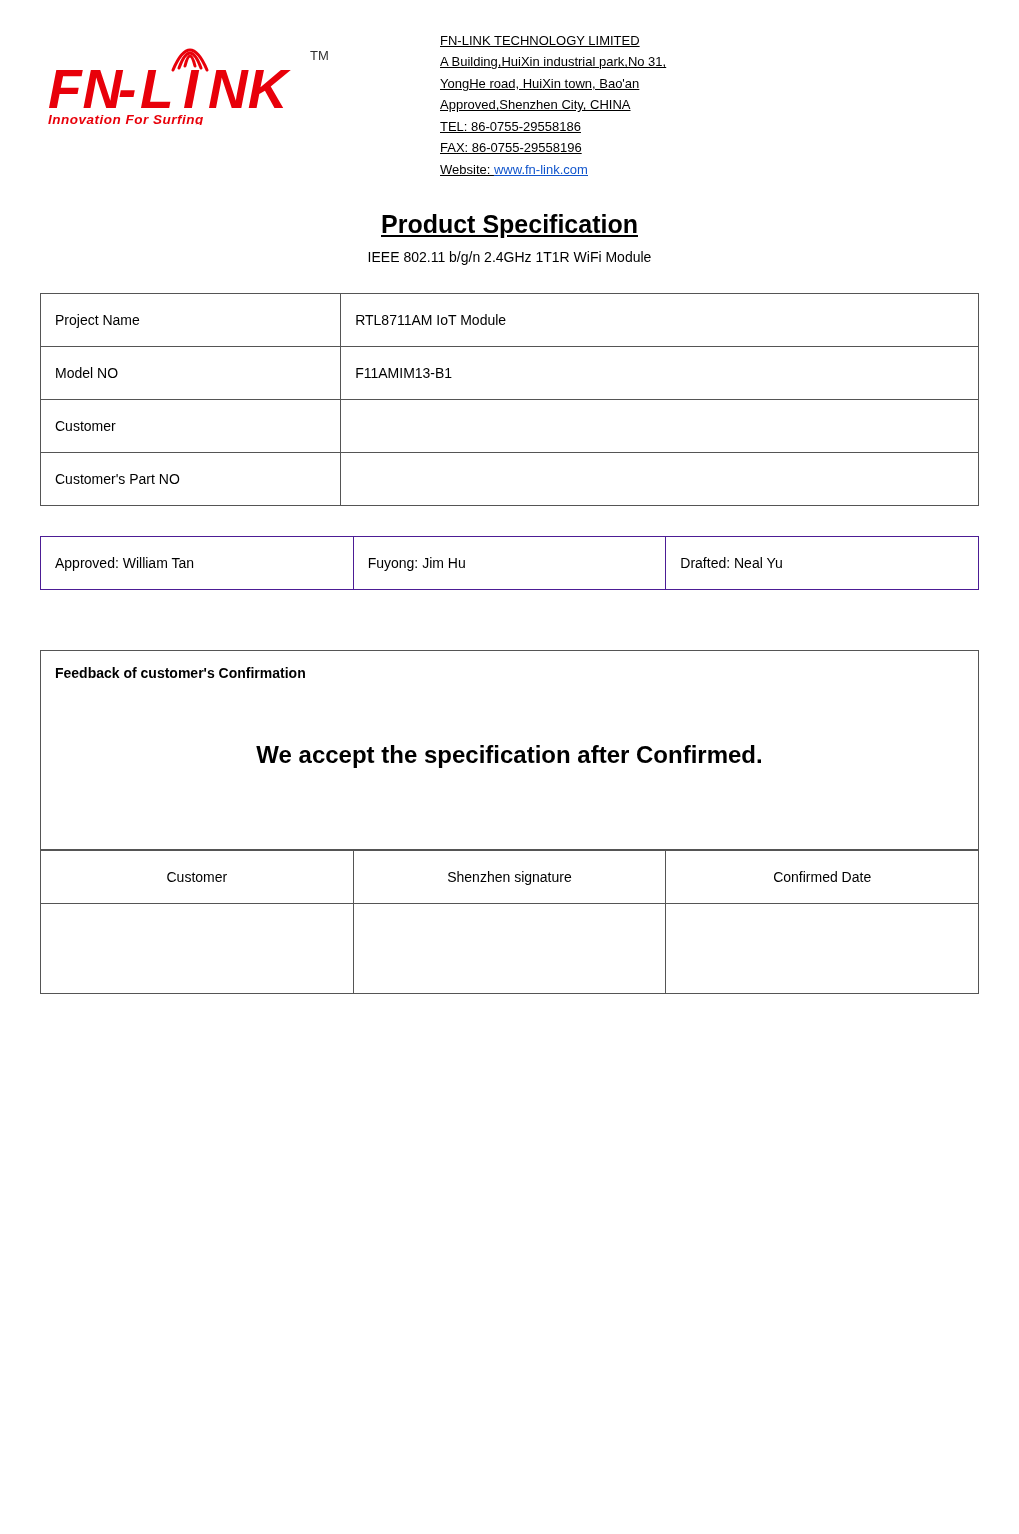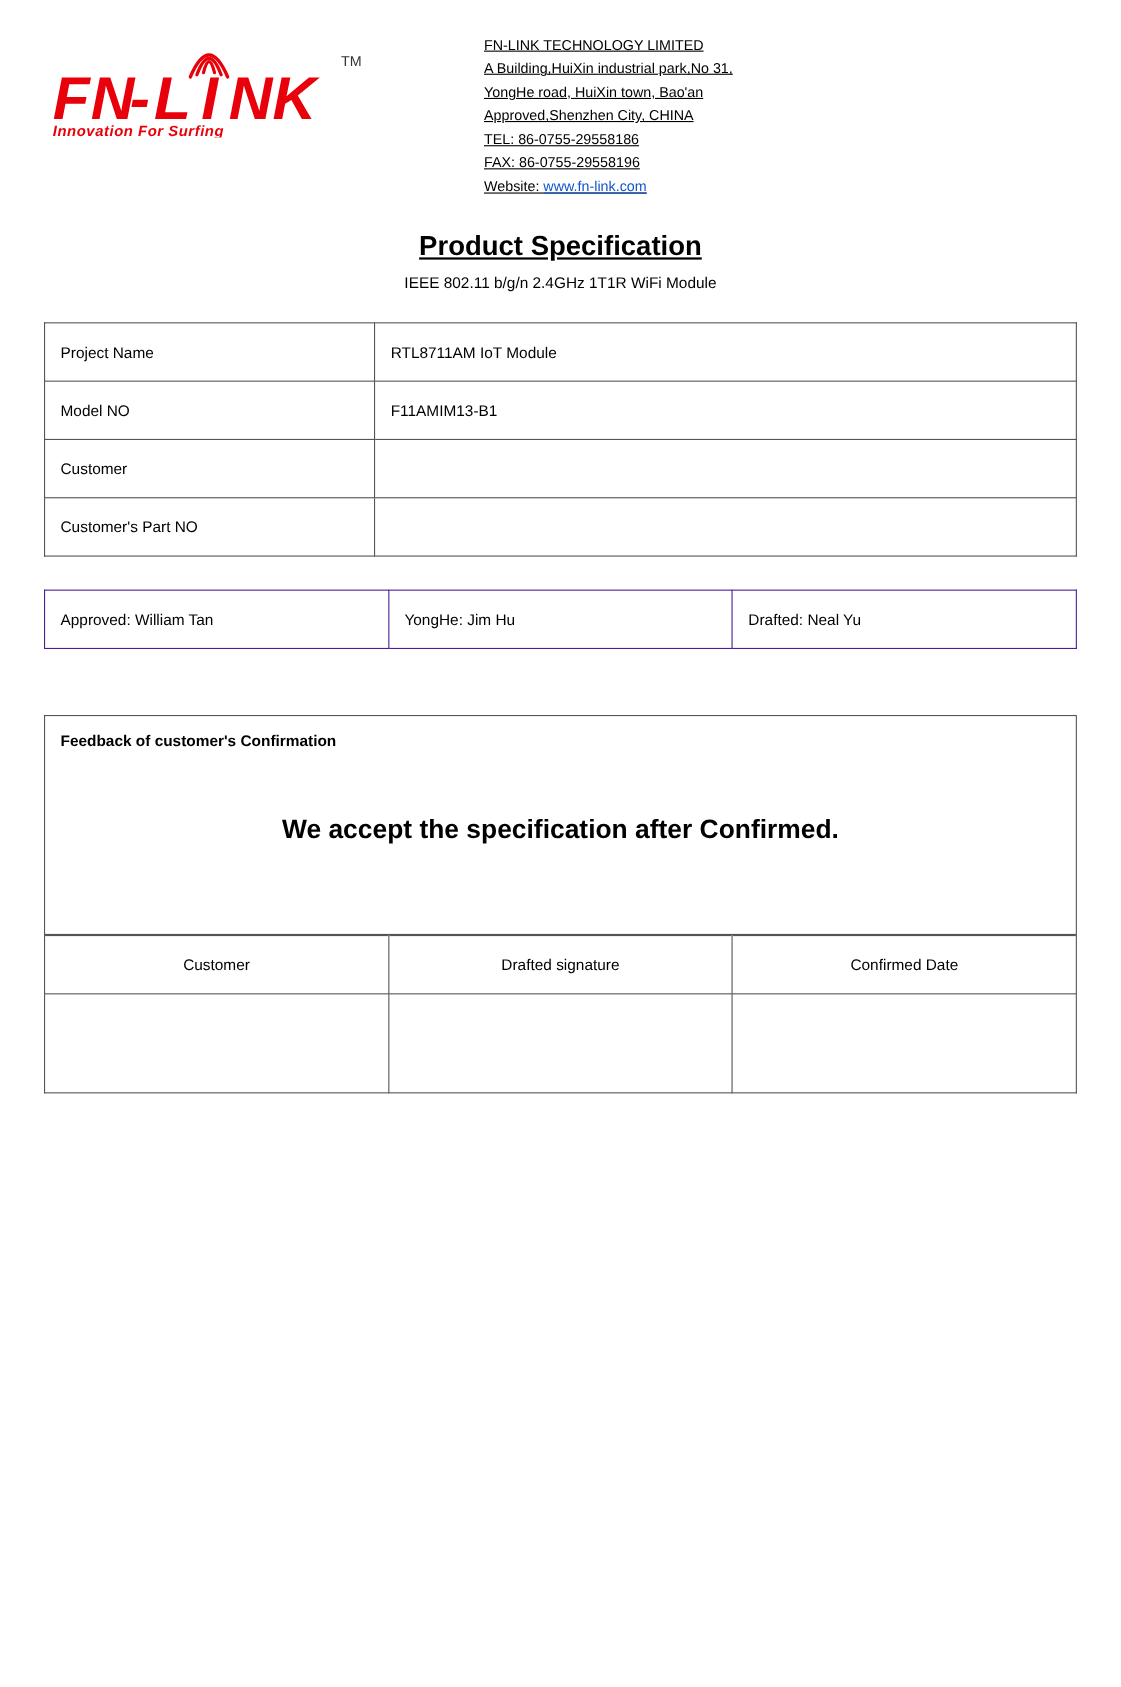--- a/index.html
+++ b/index.html
@@ -222,36 +222,36 @@
     <td class="label-cell">Customer's Part NO</td>
     <td class="value-cell"></td>
   </tr>
 </tbody>
   </table>
 
 <table class="approval-table">
   <tbody>
       <tr>
     <td>Approved: William Tan</td>
-    <td>YongHe: Jim Hu</td>
+    <td>Fuyong: Jim Hu</td>
     <td>Drafted: Neal Yu</td>
   </tr>
 </tbody>
   </table>
 
 <div class="feedback-section">
   <div class="feedback-header">Feedback of customer's Confirmation</div>
   <div class="feedback-body">We accept the specification after Confirmed.</div>
 </div>
 
 <table class="signature-table">
   <tbody>
       <tr>
     <td>Customer</td>
-    <td>Drafted signature</td>
+    <td>Shenzhen signature</td>
     <td>Confirmed Date</td>
   </tr>
   <tr class="empty-row">
     <td></td>
     <td></td>
     <td></td>
   </tr>
 </tbody>
   </table>
 

